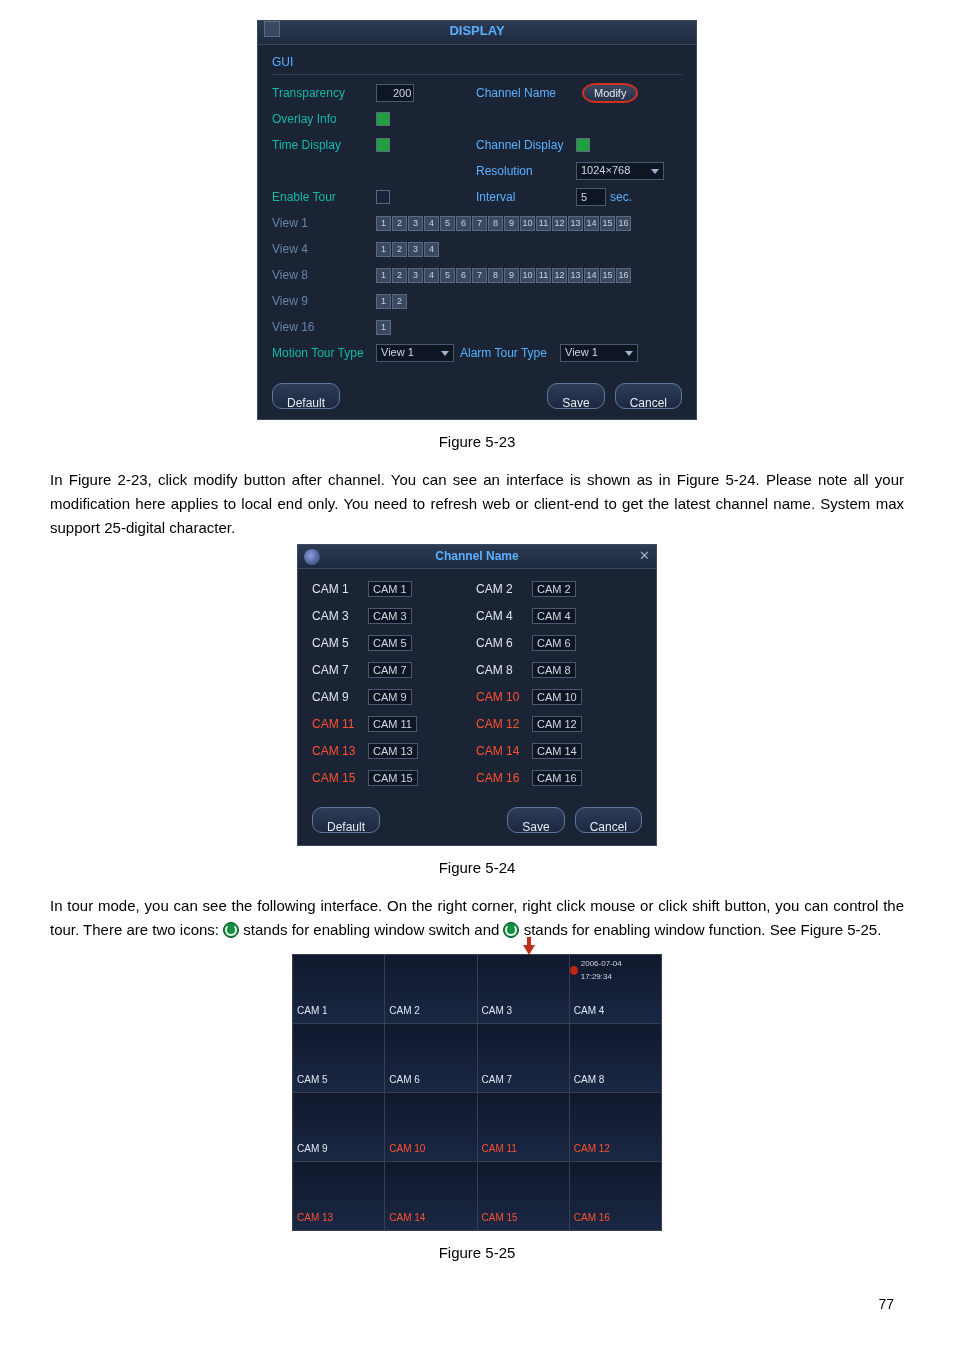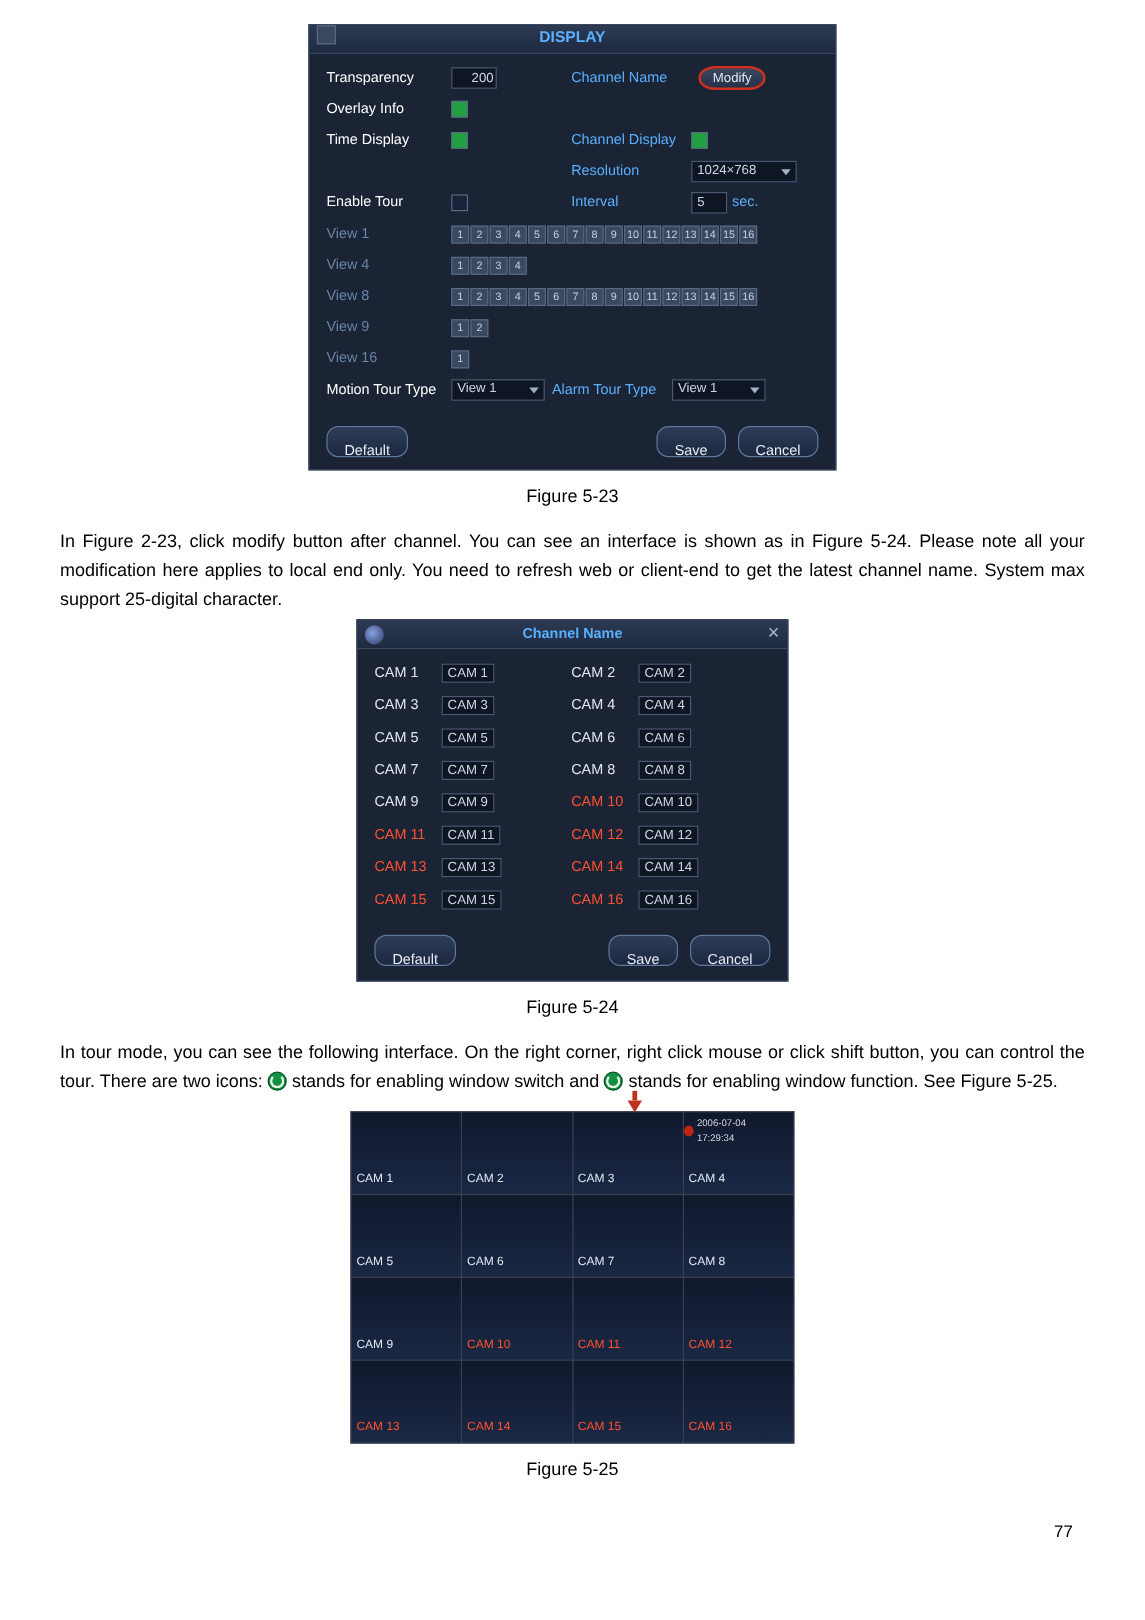--- a/index.html
+++ b/index.html
@@ -42,21 +42,21 @@
     font-weight: bold;
     font-size: 13px;
   }
   .panel-body { padding: 8px 14px 10px 14px; }
   .panel-row {
     display: flex;
     align-items: center;
     height: 24px;
     margin-bottom: 2px;
   }
-  .lbl-col1 { width: 104px; color: #ffffff; flex-shrink:0; }
+  .lbl-col1 { width: 104px; color: #14b8a6; flex-shrink:0; }
   .lbl-col1.dim { color: #6a84a8; }
   .val-col { width: 100px; display:flex; align-items:center; }
   .val-col.wide{ width:auto; flex:1 }
   .lbl-col2 { width: 100px; color: #5ab0ff; flex-shrink:0; }
   .input-box {
     background: #0e1624;
     border: 1px solid #4a5870;
     color: #d0d6e0;
     padding: 1px 4px;
     font-size: 11px;
@@ -246,20 +246,21 @@
 </style>
 </head>
 <body>
 
 <div class="panel-display">
   <div class="panel-title-bar">
     <span class="icon"></span>
     <span class="panel-title-text">DISPLAY</span>
   </div>
   <div class="panel-body">
+    <div style="color:#5ab0ff; border-bottom:1px solid #2e3c56; padding-bottom:2px; margin-bottom:6px;">GUI</div>
 
     <div class="panel-row">
       <span class="lbl-col1">Transparency</span>
       <span class="val-col">
           <span class="input-box w38">200</span>
         </span>
       <span class="lbl-col2">Channel Name</span>
       <button class="btn-modify">Modify</button>
     </div>
 

